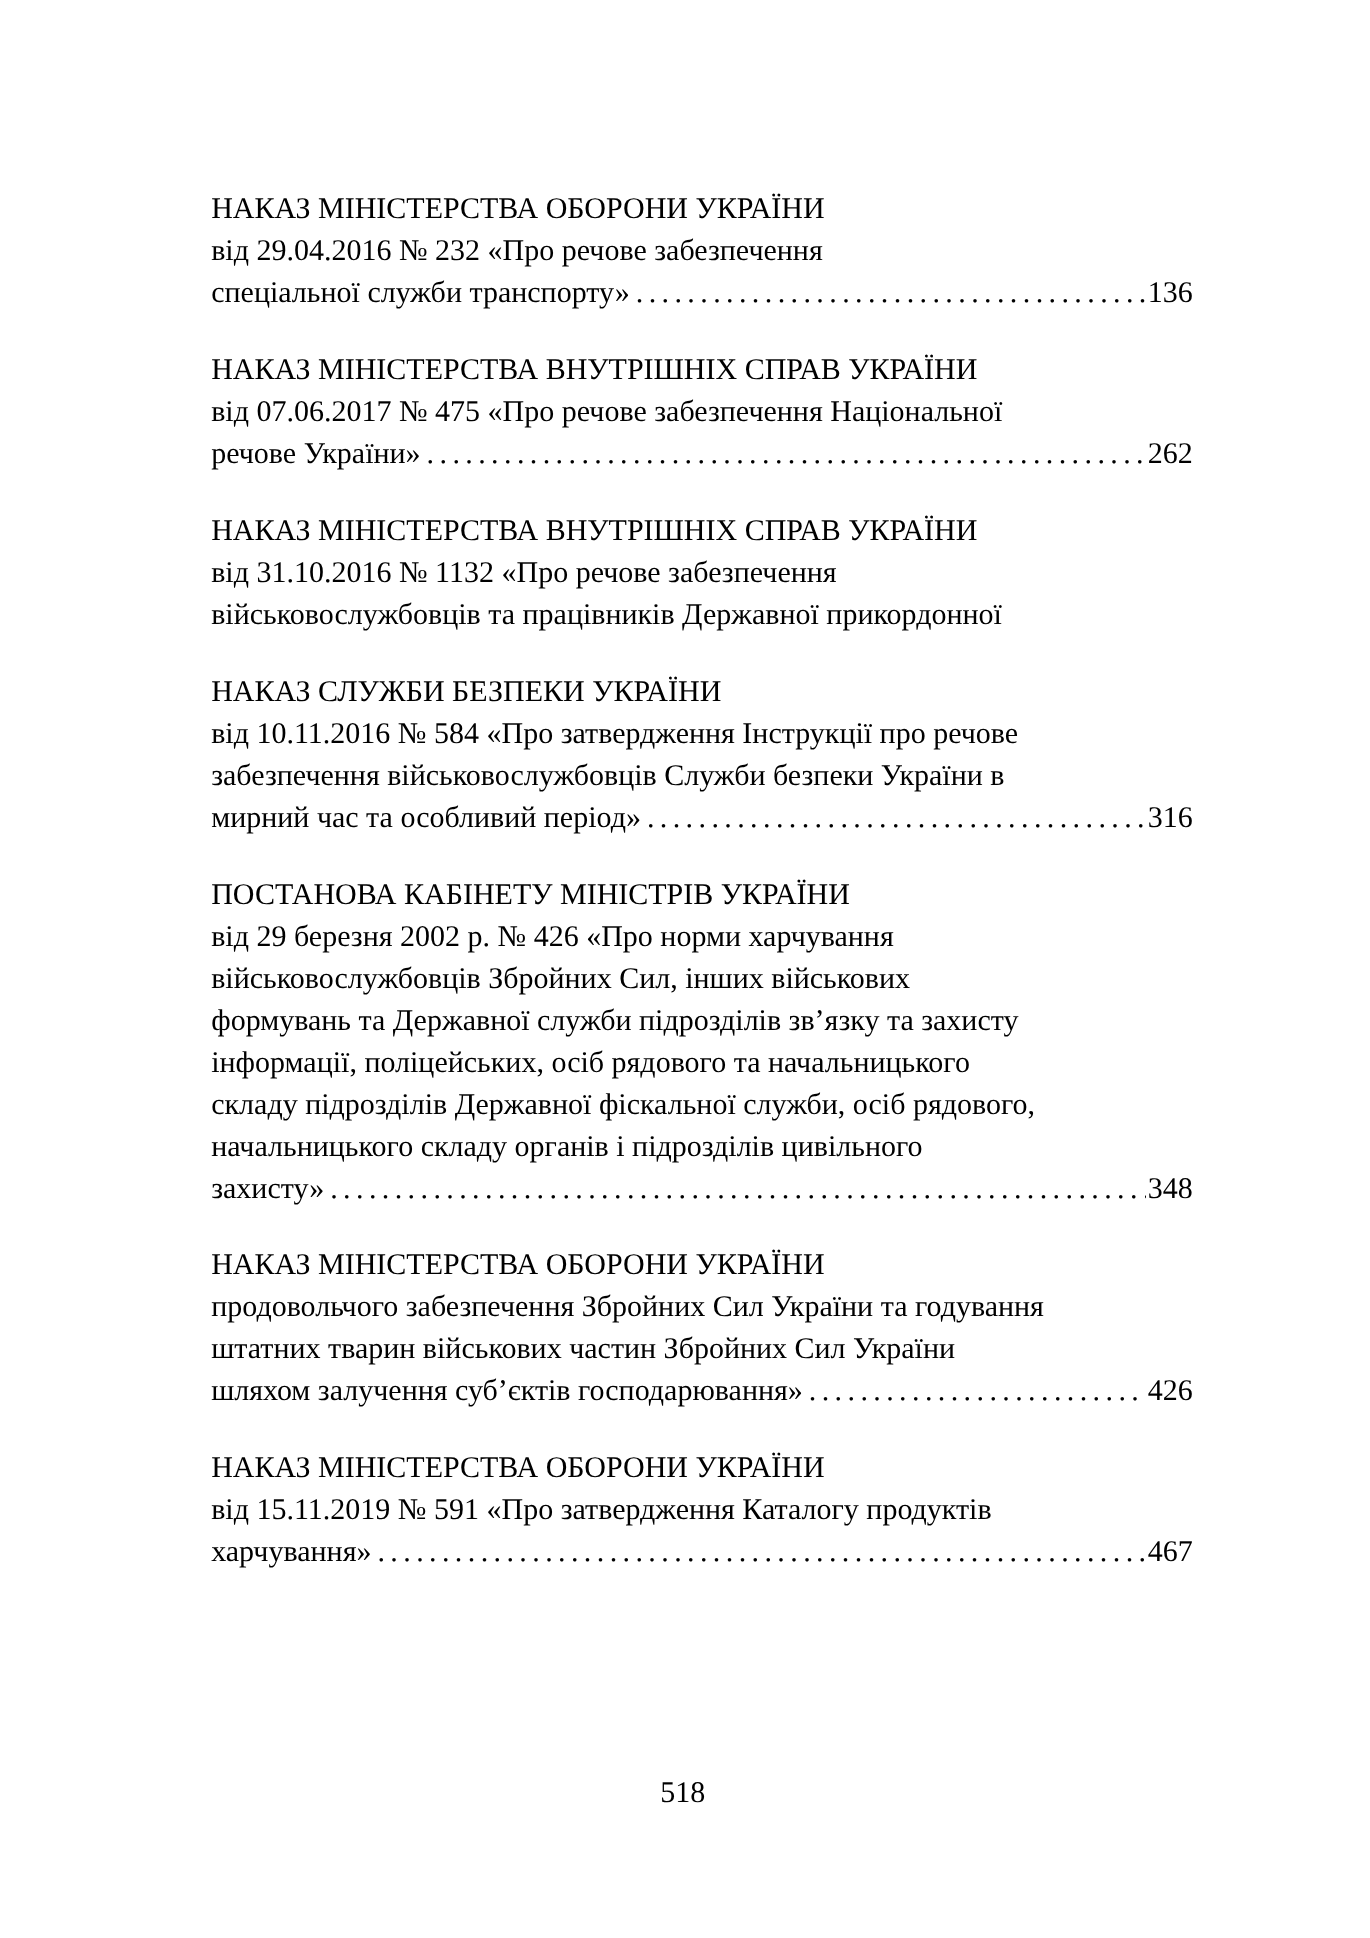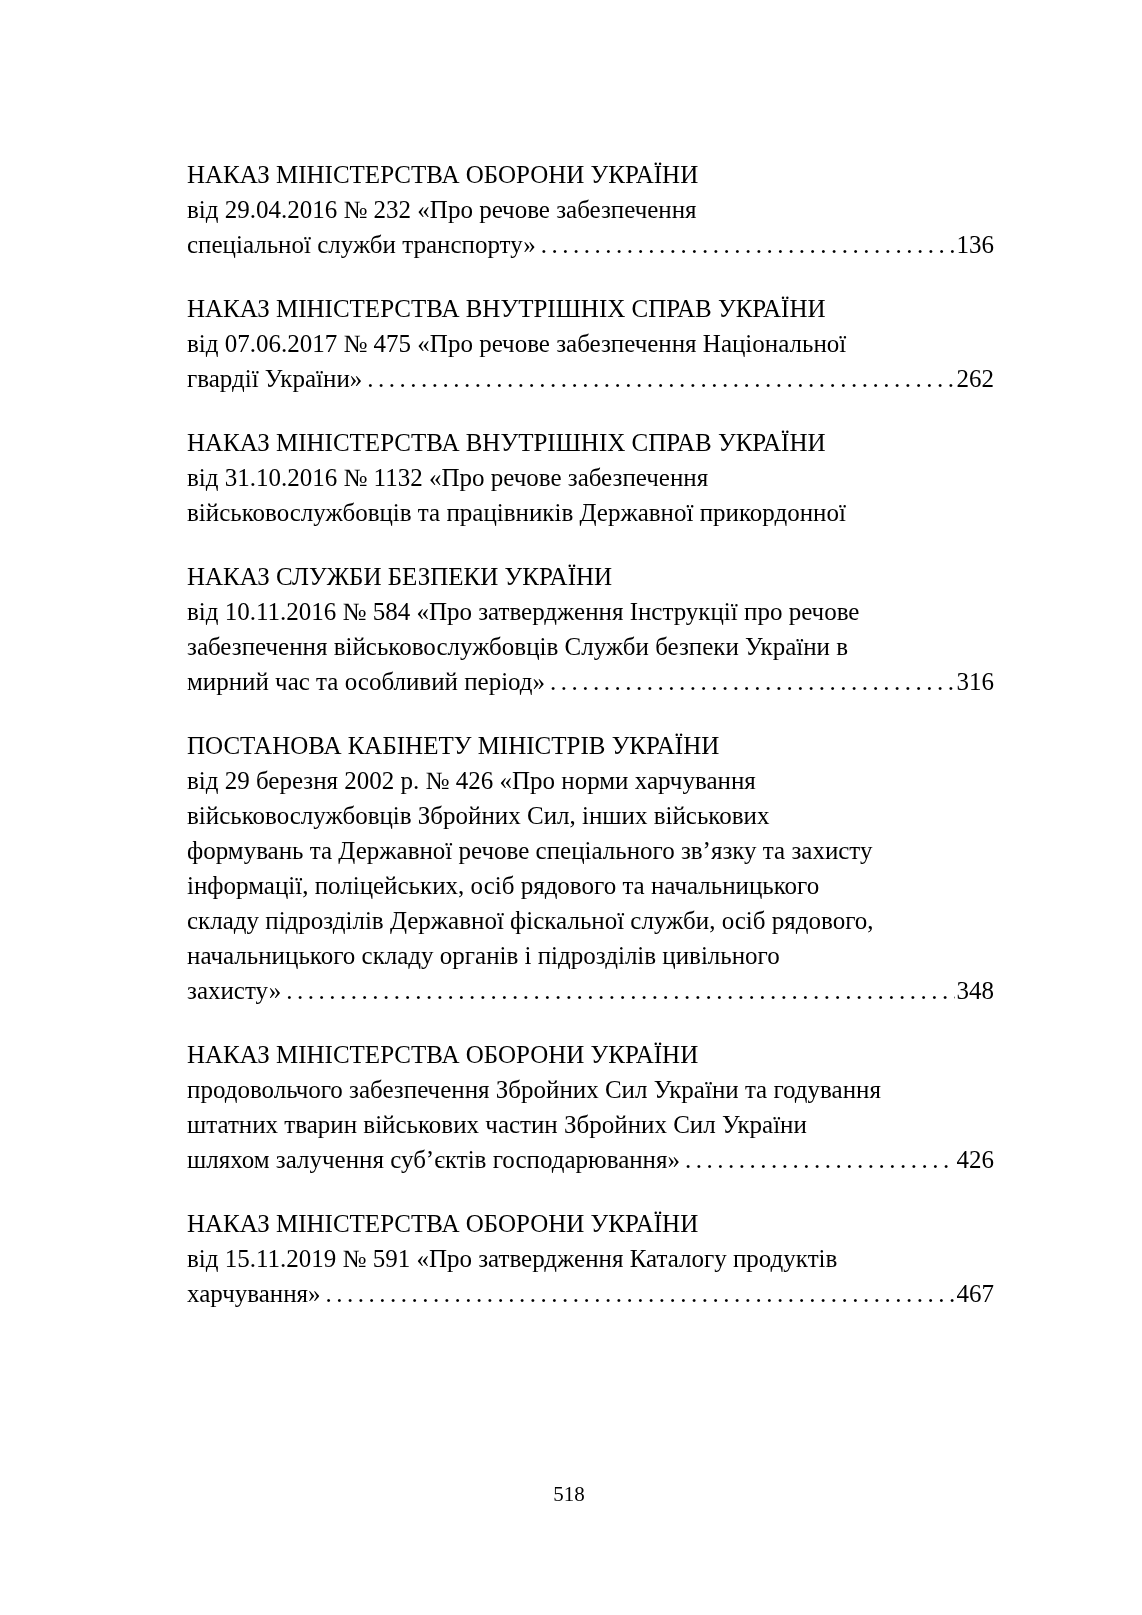--- a/index.html
+++ b/index.html
@@ -18,21 +18,21 @@
     background: #ffffff;
   }
   .toc {
     position: absolute;
     left: 176px;
     top: 157px;
     width: 818px;
     font-size: 25px;
     line-height: 35px;
   }
-  .entry { margin-top: 29px; margin-left: 11px; }
+  .entry { margin-top: 29px; }
   .entry:first-child { margin-top: 0; }
   .heading, .line { white-space: nowrap; }
   .lastline {
     display: flex;
     align-items: flex-start;
   }
   .lastline .text { white-space: nowrap; flex: 0 0 auto; }
   .dots {
     flex: 1 1 auto;
     overflow: hidden;
@@ -48,21 +48,21 @@
     flex: 0 0 auto;
     margin-left: 2px;
     text-align: right;
   }
   .folio {
     position: absolute;
     top: 1477px;
     left: 0;
     right: 4px;
     text-align: center;
-    font-size: 21px;
+    font-size: 25px;
     line-height: 35px;
   }
 </style>
 </head>
 <body>
 
 <div class="page">
 
   <main class="toc">
     <section class="entry">
@@ -72,21 +72,21 @@
         <span class="text">спеціальної служби транспорту»</span>
         <span class="dots"></span>
         <span class="pg">136</span>
       </div>
     </section>
 
     <section class="entry">
       <div class="heading">НАКАЗ МІНІСТЕРСТВА ВНУТРІШНІХ СПРАВ УКРАЇНИ</div>
       <div class="line">від 07.06.2017 № 475 «Про речове забезпечення Національної</div>
         <div class="lastline">
-        <span class="text">гвардії України»</span>
+        <span class="text">речове України»</span>
         <span class="dots"></span>
         <span class="pg">262</span>
       </div>
     </section>
 
     <section class="entry">
       <div class="heading">НАКАЗ МІНІСТЕРСТВА ВНУТРІШНІХ СПРАВ УКРАЇНИ</div>
       <div class="line">від 31.10.2016 № 1132 «Про речове забезпечення</div>
         <div class="line">військовослужбовців та працівників Державної прикордонної</div>
     </section>
@@ -99,21 +99,21 @@
         <span class="text">мирний час та особливий період»</span>
         <span class="dots"></span>
         <span class="pg">316</span>
       </div>
     </section>
 
     <section class="entry">
       <div class="heading">ПОСТАНОВА КАБІНЕТУ МІНІСТРІВ УКРАЇНИ</div>
       <div class="line">від 29 березня 2002 р. № 426 «Про норми харчування</div>
         <div class="line">військовослужбовців Збройних Сил, інших військових</div>
-        <div class="line">формувань та Державної речове спеціального зв’язку та захисту</div>
+        <div class="line">формувань та Державної служби підрозділів зв’язку та захисту</div>
         <div class="line">інформації, поліцейських, осіб рядового та начальницького</div>
         <div class="line">складу підрозділів Державної фіскальної служби, осіб рядового,</div>
         <div class="line">начальницького складу органів і підрозділів цивільного</div>
         <div class="lastline">
         <span class="text">захисту»</span>
         <span class="dots"></span>
         <span class="pg">348</span>
       </div>
     </section>
 

